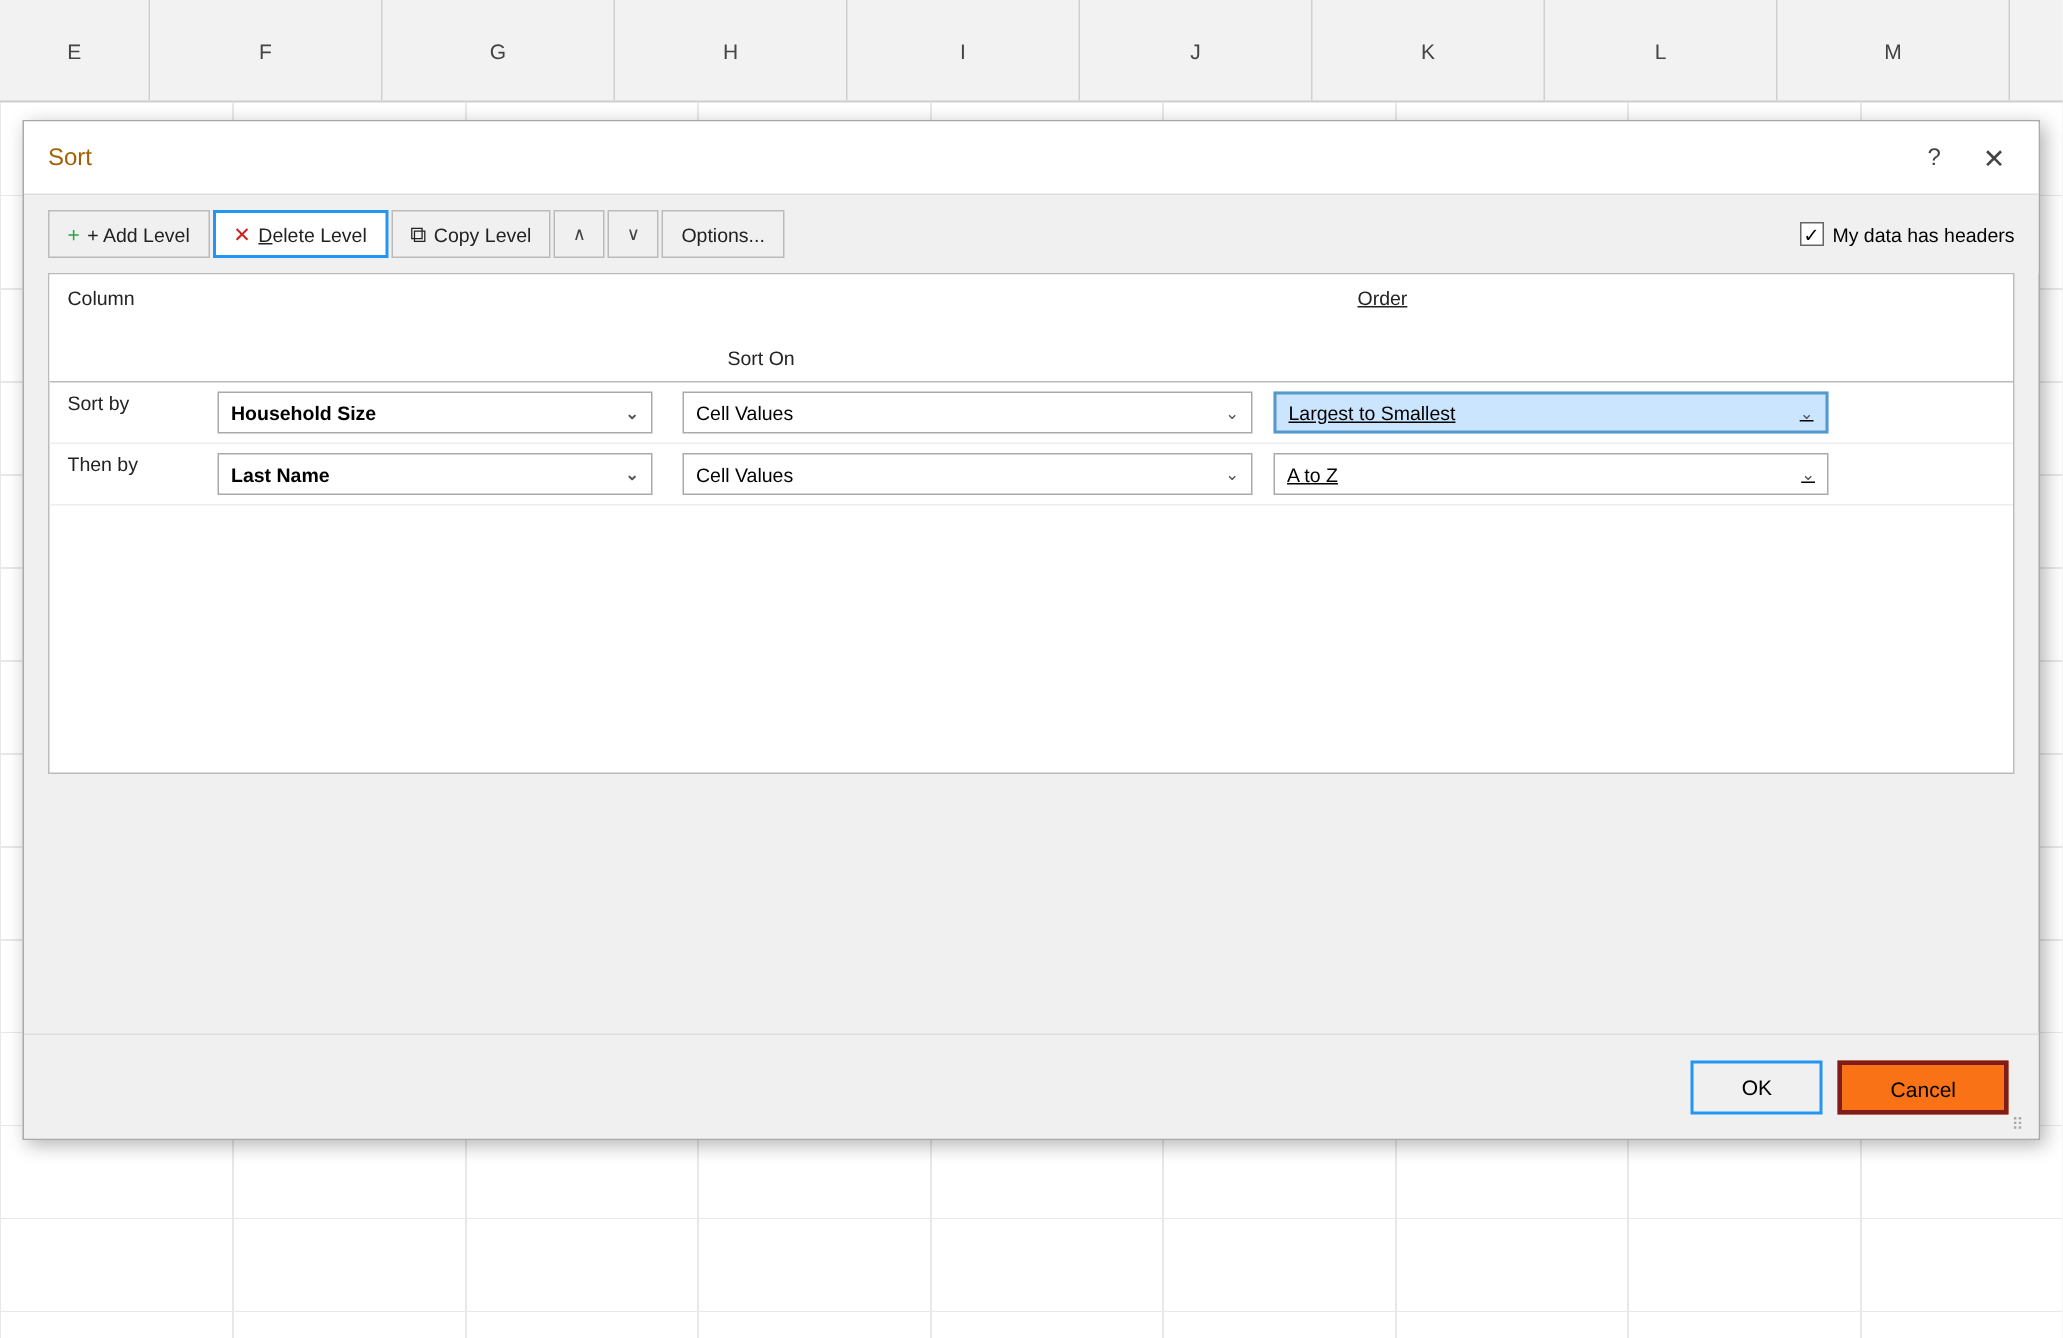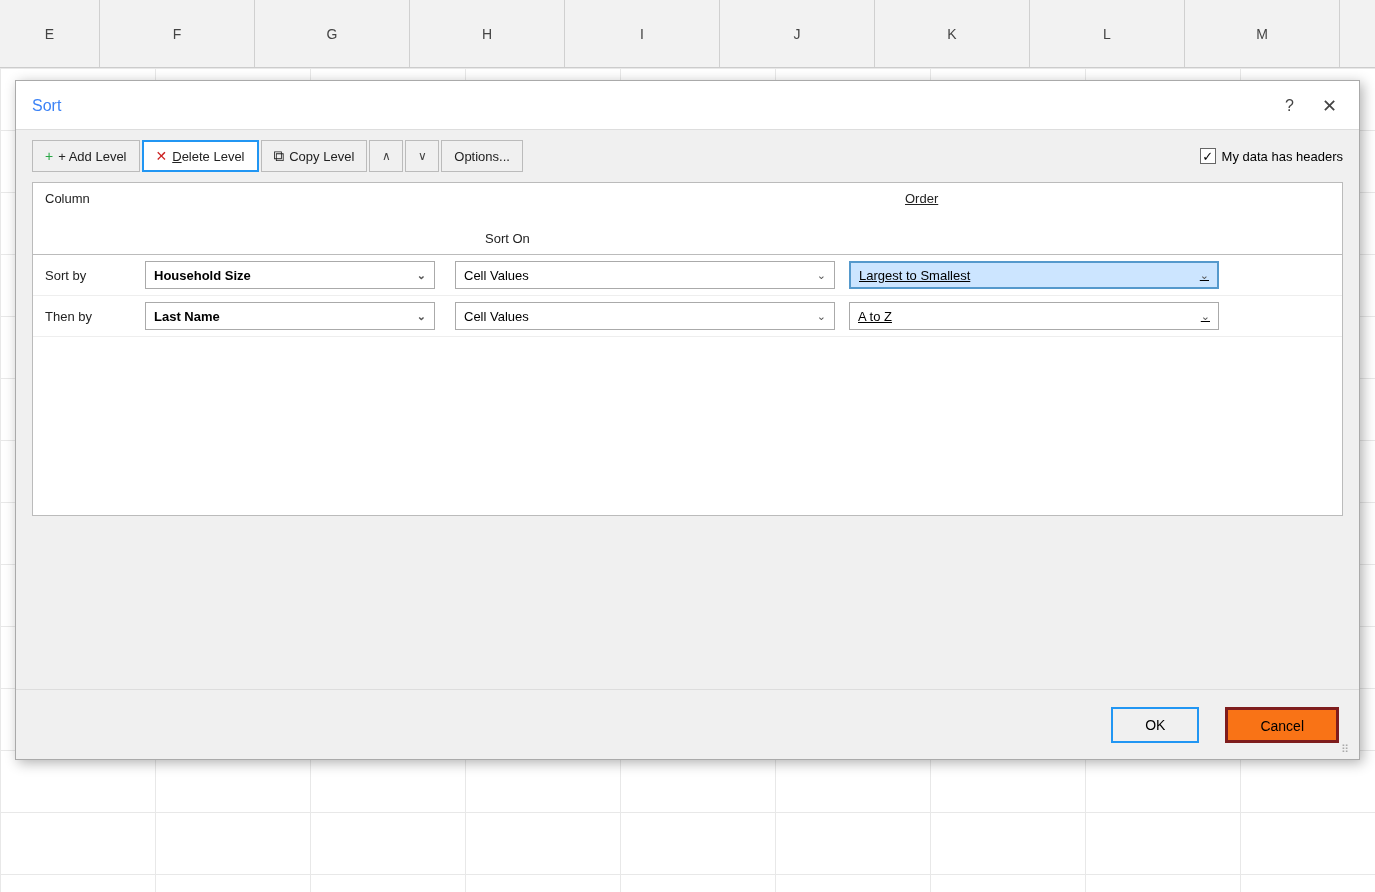--- a/index.html
+++ b/index.html
@@ -67,21 +67,21 @@
       display: flex;
       align-items: center;
       justify-content: space-between;
       background: #fff;
       padding: 12px 16px 10px 16px;
       border-bottom: 1px solid #ddd;
     }
     .dialog-title {
       font-size: 16px;
       font-weight: normal;
-      color: #3b82f6;
+      color: #a16207;
     }
     .titlebar-controls {
       display: flex;
       align-items: center;
       gap: 16px;
     }
     .help-btn {
       font-size: 16px;
       color: #444;
       cursor: pointer;
@@ -174,21 +174,21 @@
     }
     .sort-col-header.col-column { width: 440px; }
     .sort-col-header.col-sorton { width: 420px; margin-top: 40px; }
     .sort-col-header.col-order { flex: 1; text-decoration: underline; }
 
     .sort-rows-area {
       min-height: 260px;
     }
     .sort-row {
       display: flex;
-      align-items: center;
+      align-items: flex-start;
       padding: 6px 0 6px 12px;
       border-bottom: 1px solid #eee;
     }
     .row-label {
       font-size: 13px;
       color: #222;
       width: 100px;
     }
     .sort-dropdown {
       display: flex;
@@ -217,21 +217,21 @@
     
     .dialog-footer {
       position: absolute;
       bottom: 0; left: 0; right: 0;
       height: 70px;
       background: #f0f0f0;
       display: flex;
       align-items: center;
       justify-content: flex-end;
       padding: 0 20px;
-      gap: 26px;
+      gap: 10px;
       border-top: 1px solid #ddd;
     }
     .footer-btn {
       padding: 8px 32px;
       font-size: 14px;
       cursor: pointer;
       background: #f97316;
       border: 3px solid #7f1d1d;
       height: 36px;
     }

